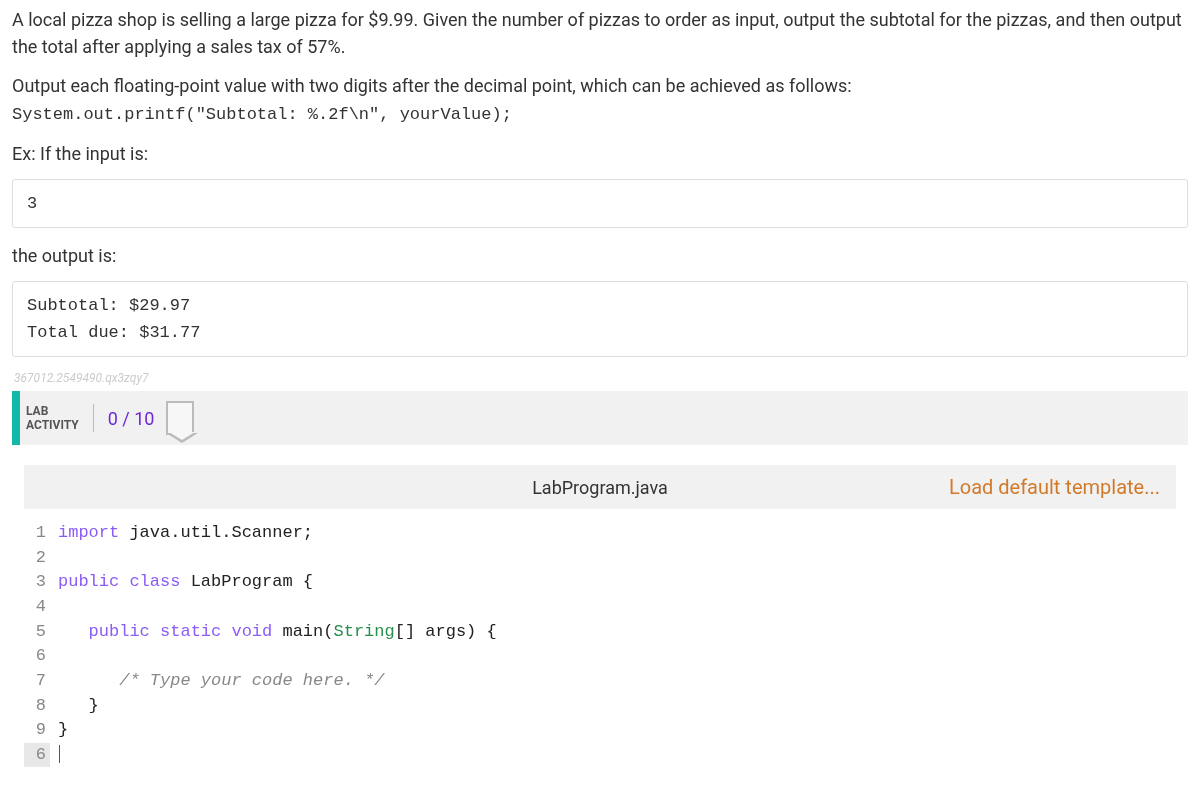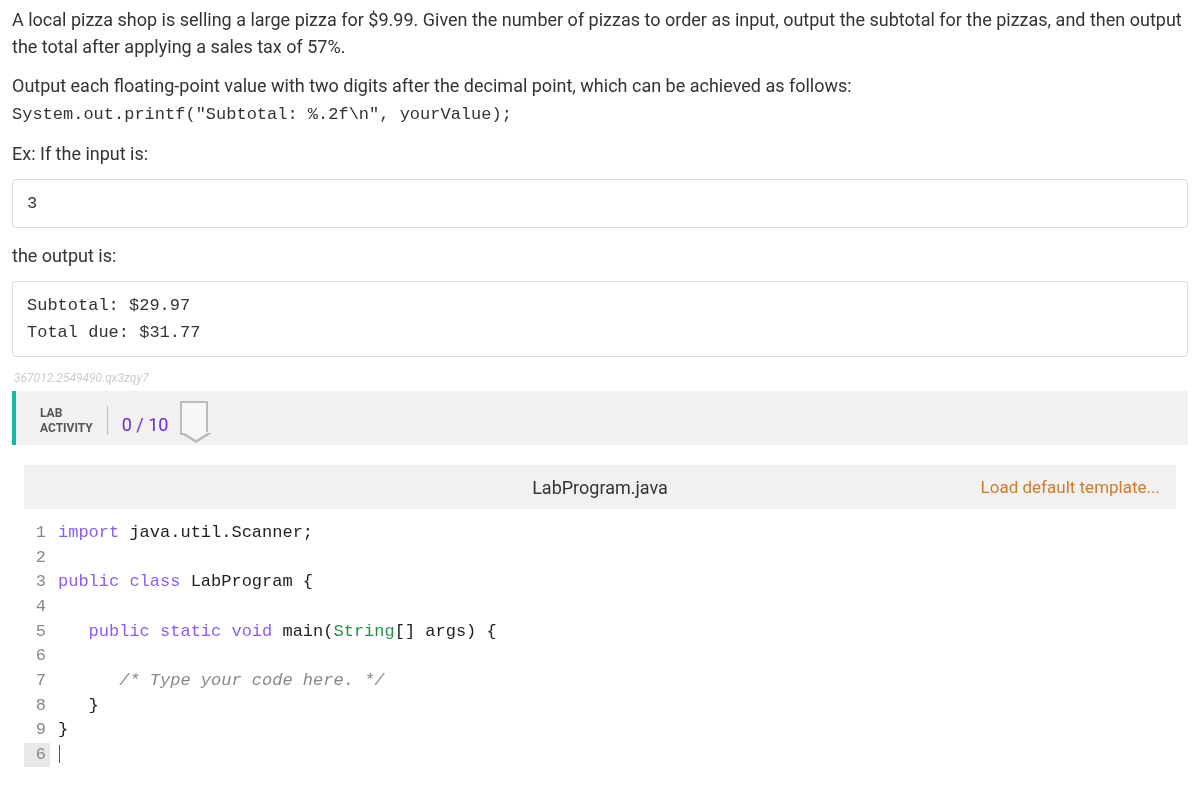--- a/index.html
+++ b/index.html
@@ -33,24 +33,24 @@
     line-height: 1.6;
   }
   .watermark {
     font-size: 12px;
     color: #ccc;
     margin: 4px 0 6px 2px;
     font-style: italic;
   }
   .lab-header {
     display: flex;
-    align-items: flex-end;
+    align-items: center;
     background: #f1f1f1;
-    border-left: 4px solid #14b8a6;
-    padding: 10px 24px;
+    border-left: 8px solid #14b8a6;
+    padding: 10px 6px;
     margin: 0 12px;
     position: relative;
   }
   .lab-badge {
     font-size: 12px;
     font-weight: 700;
     color: #555;
     border-right: 1px solid #bbb;
     padding-right: 14px;
     margin-right: 14px;
@@ -109,21 +109,21 @@
     position: absolute;
     left: 50%;
     transform: translateX(-50%);
     font-size: 18px;
     color: #333;
   }
   .load-template {
     margin-left: auto;
     margin-right: 16px;
     color: #d17a2a;
-    font-size: 17px;
+    font-size: 20px;
     cursor: pointer;
   }
   .editor {
     display: flex;
     font-family: Consolas, "Courier New", monospace;
     font-size: 17px;
     padding-top: 12px;
   }
   .gutter {
     text-align: right;

